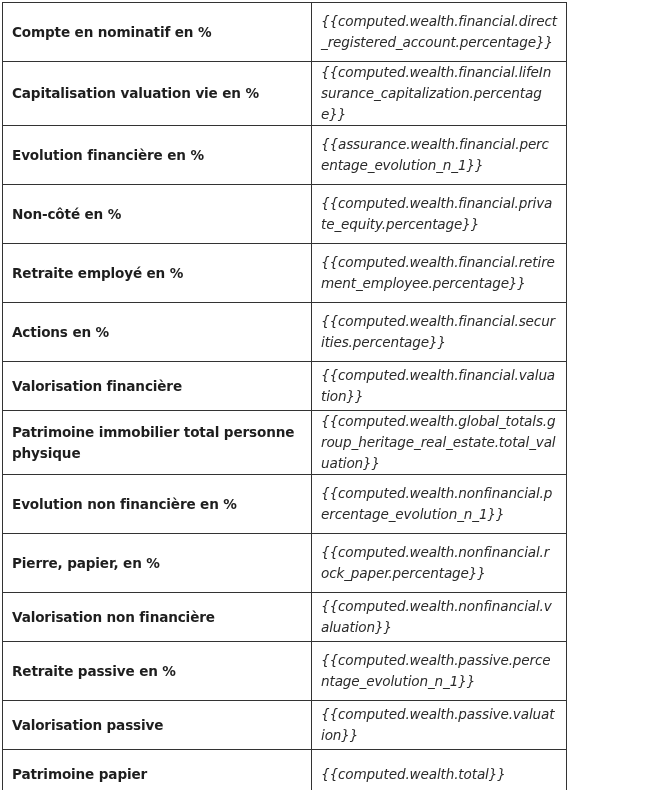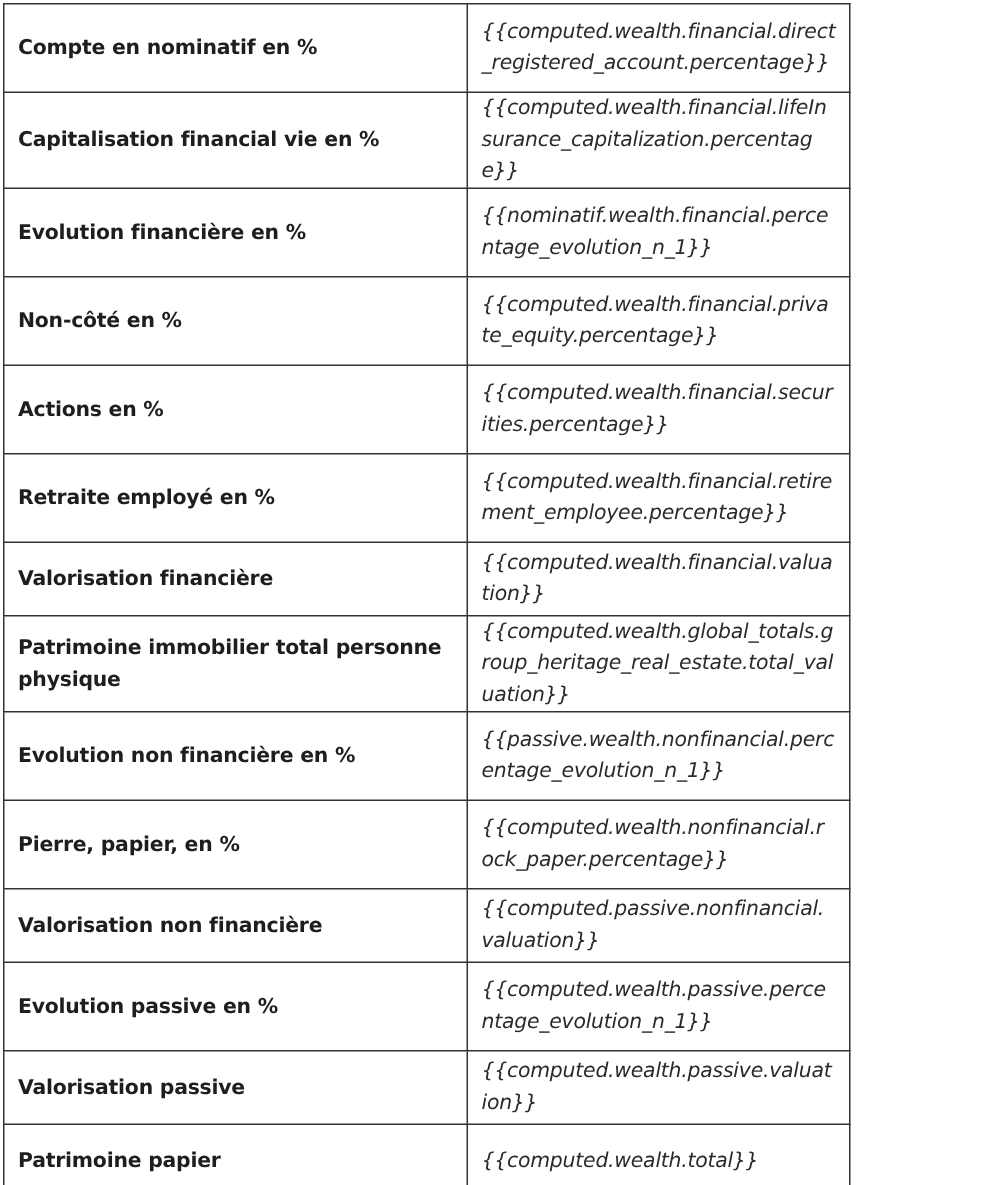--- a/index.html
+++ b/index.html
@@ -47,61 +47,61 @@
 </head>
 <body>
 
 <table class="var-table">
   <tbody>
     <tr class="h2">
       <td class="label">Compte en nominatif en %</td>
       <td class="value">{{computed.wealth.financial.direct_registered_account.percentage}}</td>
     </tr>
     <tr class="h2">
-      <td class="label">Capitalisation financial vie en %</td>
+      <td class="label">Capitalisation valuation vie en %</td>
       <td class="value">{{computed.wealth.financial.lifeInsurance_capitalization.percentage}}</td>
     </tr>
     <tr class="h2">
       <td class="label">Evolution financière en %</td>
-      <td class="value">{{nominatif.wealth.financial.percentage_evolution_n_1}}</td>
+      <td class="value">{{assurance.wealth.financial.percentage_evolution_n_1}}</td>
     </tr>
     <tr class="h2">
       <td class="label">Non-côté en %</td>
       <td class="value">{{computed.wealth.financial.private_equity.percentage}}</td>
     </tr>
     <tr class="h2">
+      <td class="label">Retraite employé en %</td>
+      <td class="value">{{computed.wealth.financial.retirement_employee.percentage}}</td>
+    </tr>
+    <tr class="h2">
       <td class="label">Actions en %</td>
       <td class="value">{{computed.wealth.financial.securities.percentage}}</td>
-    </tr>
-    <tr class="h2">
-      <td class="label">Retraite employé en %</td>
-      <td class="value">{{computed.wealth.financial.retirement_employee.percentage}}</td>
     </tr>
     <tr class="h1">
       <td class="label">Valorisation financière</td>
       <td class="value">{{computed.wealth.financial.valuation}}</td>
     </tr>
     <tr class="h2">
       <td class="label">Patrimoine immobilier total personne physique</td>
       <td class="value">{{computed.wealth.global_totals.group_heritage_real_estate.total_valuation}}</td>
     </tr>
     <tr class="h2">
       <td class="label">Evolution non financière en %</td>
-      <td class="value">{{passive.wealth.nonfinancial.percentage_evolution_n_1}}</td>
+      <td class="value">{{computed.wealth.nonfinancial.percentage_evolution_n_1}}</td>
     </tr>
     <tr class="h2">
       <td class="label">Pierre, papier, en %</td>
       <td class="value">{{computed.wealth.nonfinancial.rock_paper.percentage}}</td>
     </tr>
     <tr class="h1">
       <td class="label">Valorisation non financière</td>
-      <td class="value">{{computed.passive.nonfinancial.valuation}}</td>
+      <td class="value">{{computed.wealth.nonfinancial.valuation}}</td>
     </tr>
     <tr class="h2">
-      <td class="label">Evolution passive en %</td>
+      <td class="label">Retraite passive en %</td>
       <td class="value">{{computed.wealth.passive.percentage_evolution_n_1}}</td>
     </tr>
     <tr class="h1">
       <td class="label">Valorisation passive</td>
       <td class="value">{{computed.wealth.passive.valuation}}</td>
     </tr>
     <tr class="h1">
       <td class="label">Patrimoine papier</td>
       <td class="value">{{computed.wealth.total}}</td>
     </tr>

